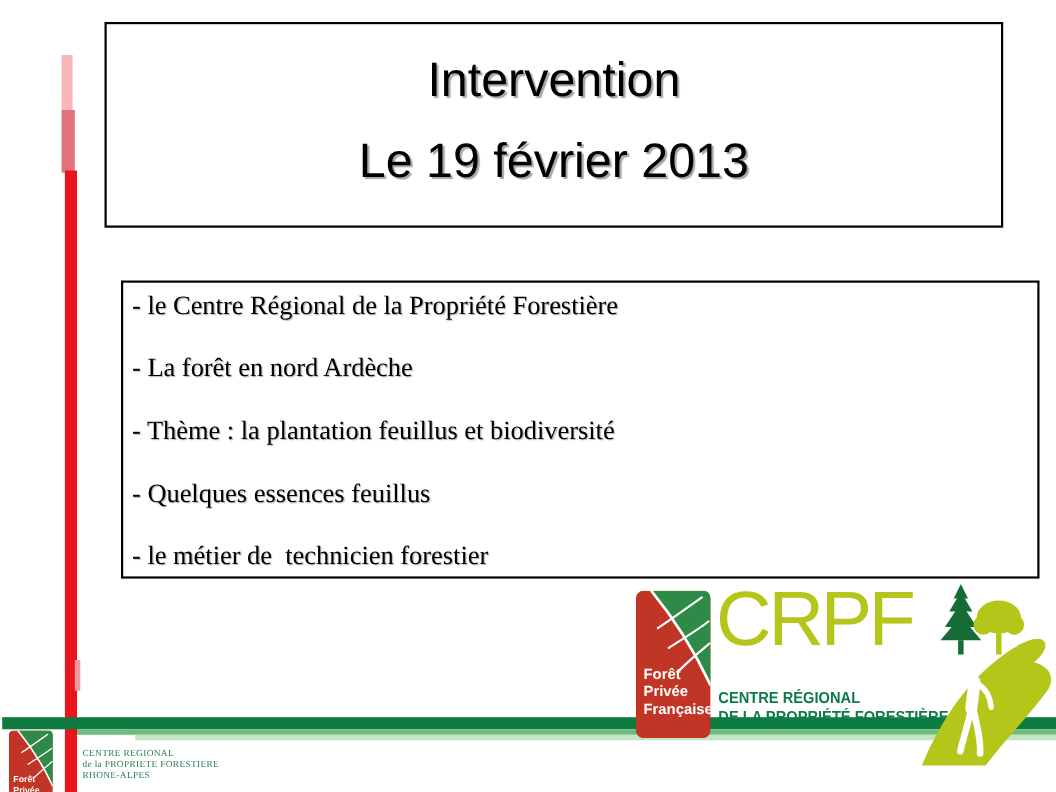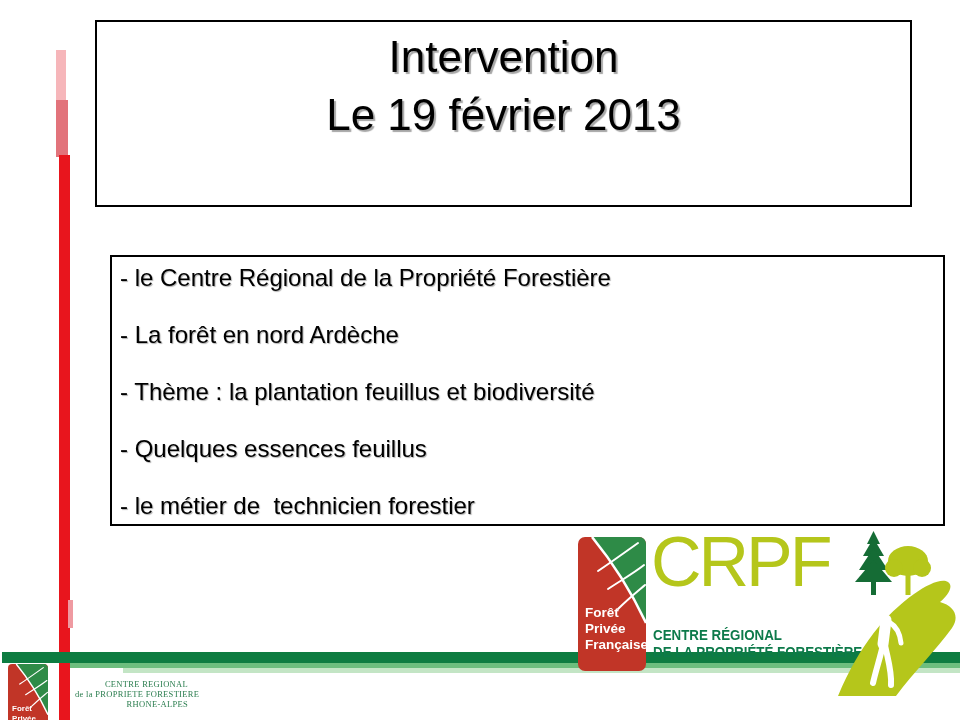--- a/index.html
+++ b/index.html
@@ -19,32 +19,32 @@
   .green-bar-light{left:123px;top:668px;width:837px;height:5px;background:#c3e5c5;z-index:3;}
 
   
   .title-box{
     position:absolute;left:95px;top:20px;width:813px;height:177px;
     border:2px solid #000;background:#fff;z-index:5;
     text-align:center;padding-top:6px;
   }
   .title-line{
     display:block;font-size:44px;line-height:58px;color:#000;
-    text-shadow:2px 2px 1px #a6a6a6;letter-spacing:0px;
+    text-shadow:2px 2px 1px #a6a6a6;letter-spacing:0px;margin-top:16px;
   }
 
   
   .agenda-box{
     position:absolute;left:110px;top:255px;width:813px;height:261px;
     border:2px solid #000;background:#fff;z-index:5;
     padding:6px 10px 0 8px;box-sizing:content-box;
   }
   .agenda-item{
     height:57px;font-size:24px;line-height:30px;color:#000;
-    text-shadow:1px 1px 1px #b0b0b0;white-space:pre-wrap;
+    text-shadow:1px 1px 1px #b0b0b0;white-space:pre-wrap;font-family:Liberation Serif, serif;
   }
   .agenda-item:last-child{height:auto;}
 
   
   .crpf-logo{position:absolute;left:578px;top:537px;width:382px;height:170px;z-index:4;}
   .crpf-emblem{position:absolute;left:0;top:0;}
   .crpf-acronym{
     position:absolute;left:73px;top:-10px;
     font-size:70px;font-weight:400;letter-spacing:-3px;line-height:1;
     color:#b5c61b;
@@ -60,21 +60,21 @@
     transform:scaleX(0.92);transform-origin:left center;white-space:nowrap;
   }
   .crpf-org1{top:91px;}
   .crpf-org2{top:108px;}
   .crpf-art{position:absolute;left:252px;top:-7px;}
 
   
   .footer-emblem{position:absolute;left:8px;top:664px;z-index:4;}
   .footer-org{
     position:absolute;left:75px;top:679px;width:113px;z-index:4;
-    text-align:right;font-family:"Liberation Serif", serif;
+    text-align:left;font-family:"Liberation Serif", serif;
     font-size:8.5px;line-height:10px;color:#2a7d4e;letter-spacing:0.3px;
     white-space:nowrap;
   }
   .footer-org div{white-space:nowrap;}
 </style>
 </head>
 <body>
 
 <div class="bar bar-pink-light"></div>
 <div class="bar bar-pink-med"></div>

